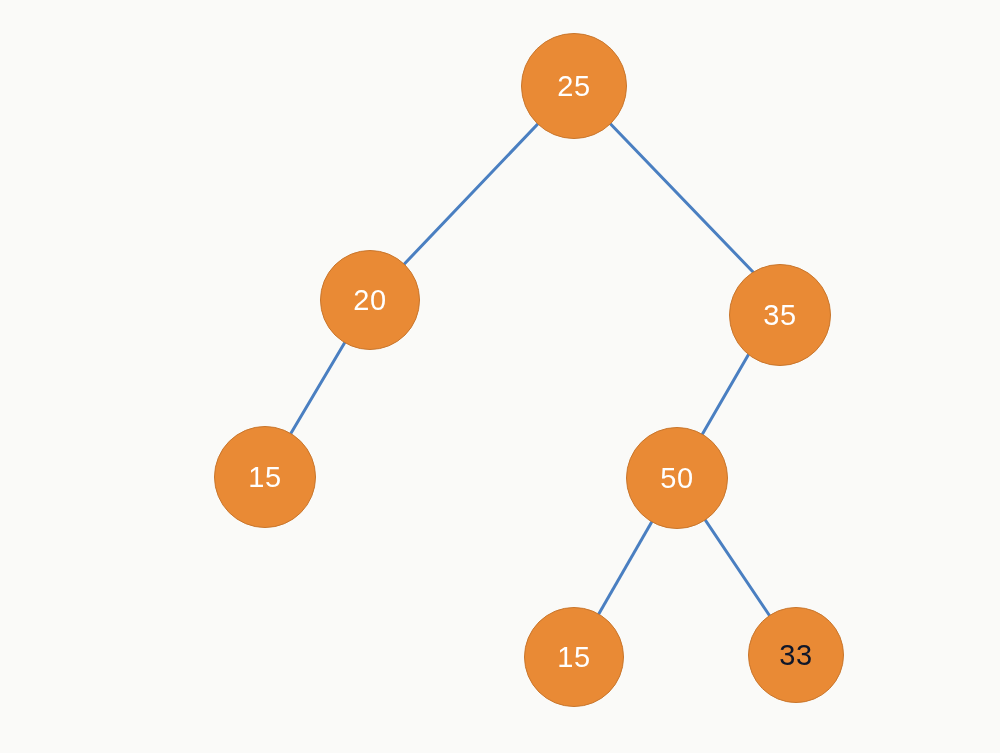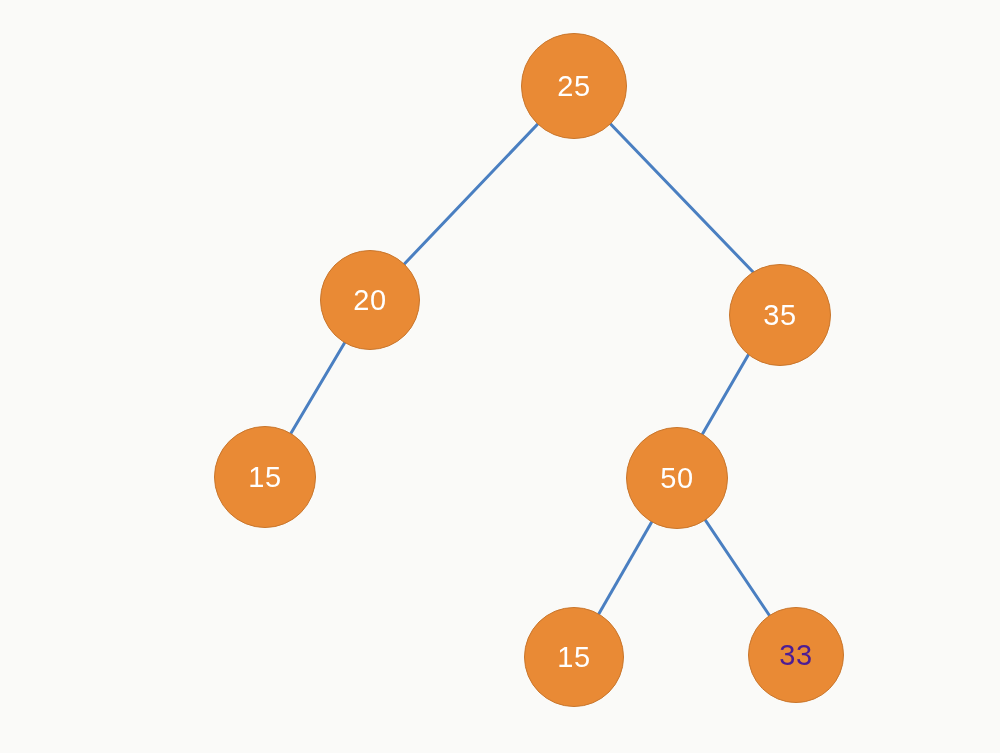--- a/index.html
+++ b/index.html
@@ -76,16 +76,16 @@
       <div class="tree-node" style="left: 214px; top: 426px; width: 102px; height: 102px; background: rgb(233, 138, 53); border-color: rgb(201, 118, 44);">
         <span class="node-label" style="color: rgb(255, 255, 255);">15</span>
       </div>
       <div class="tree-node" style="left: 626px; top: 427px; width: 102px; height: 102px; background: rgb(233, 138, 53); border-color: rgb(201, 118, 44);">
         <span class="node-label" style="color: rgb(255, 255, 255);">50</span>
       </div>
       <div class="tree-node" style="left: 524px; top: 607px; width: 100px; height: 100px; background: rgb(233, 138, 53); border-color: rgb(201, 118, 44);">
         <span class="node-label" style="color: rgb(255, 255, 255);">15</span>
       </div>
       <div class="tree-node" style="left: 748px; top: 607px; width: 96px; height: 96px; background: rgb(233, 138, 53); border-color: rgb(201, 118, 44);">
-        <span class="node-label" style="color: #4c1d95;">33</span>
+        <span class="node-label" style="color: #0f172a;">33</span>
       </div>
     </div>
 </div>
 
 </body></html>

